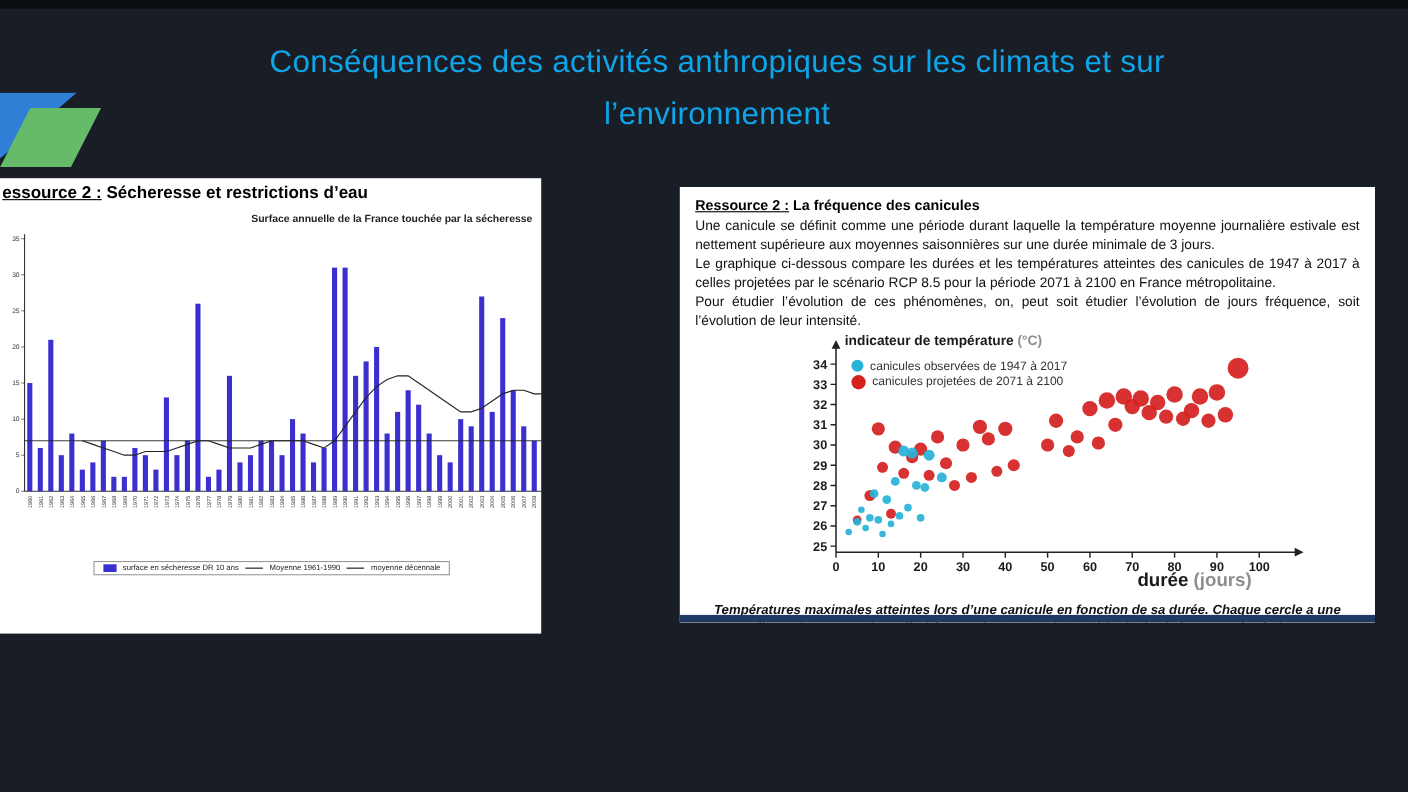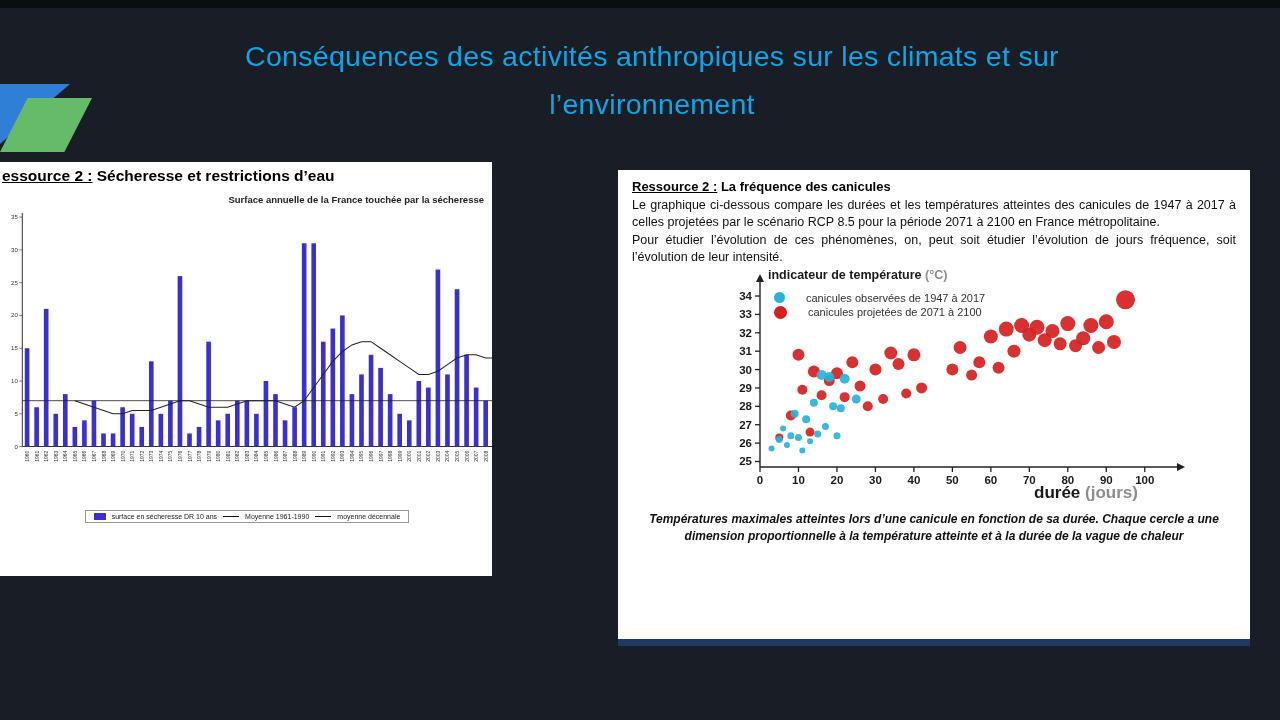--- a/index.html
+++ b/index.html
@@ -22,30 +22,30 @@
   .res-body{font-size:14.5px;line-height:1.28;white-space:nowrap;color:#111}
   .bar-title{font-size:9.5px;font-weight:bold;text-align:right;margin:9px 8px 2px 0;color:#222}
   svg.bar{display:block;width:552px;height:302px}
   .bar-legend{display:flex;justify-content:center;margin-top:1px}
   .bar-legend .box{display:inline-flex;align-items:center;gap:6px;border:1px solid #999;padding:2px 8px;background:#fff}
   .sw{display:inline-block}
   .bar-sw{width:12px;height:7px;background:#3b2fd0}
   .line-sw{width:16px;height:0;border-top:1.5px solid #111}
   .leg-t{font-size:7px;color:#222;white-space:nowrap}
   
-  .panel.right{left:618px;top:170px;width:632px;height:476px;padding:9px 14px 0;overflow:hidden}
+  .panel.right{left:618px;top:170px;width:632px;height:396px;padding:9px 14px 0;overflow:hidden}
   .res-heading2{font-size:13px;font-weight:bold;margin-bottom:3px;color:#000}
   .res-heading2 .u{text-decoration:underline}
   .panel.right p{margin:0;font-size:12.5px;line-height:1.38;color:#111;text-align:justify}
   .scatter-wrap{position:relative;width:476px;height:234px;margin:5px 0 0 84px}
   .scatter-wrap svg{position:absolute;left:0;top:0;width:476px;height:234px}
   .axis-title{position:absolute;top:-3px;left:52px;font-size:12.5px;font-weight:bold;color:#1a1a1a;white-space:nowrap}
   .unit{color:#8d8d8d}
   .scatter-legend{position:absolute;top:21px;left:58px;font-size:11px;color:#333}
-  .leg-row{display:flex;gap:21px;margin-bottom:2px;white-space:nowrap}
+  .leg-row{display:flex;gap:6px;margin-bottom:2px;white-space:nowrap}
   .dot{border-radius:50%;display:inline-block}
   .dot.obs{width:11px;height:11px;background:#27b3d8}
   .dot.proj{width:13px;height:13px;background:#d4201f}
   .x-label{position:absolute;top:212px;left:318px;font-size:17px;font-weight:bold;color:#1a1a1a;white-space:nowrap}
   .caption{font-style:italic;font-weight:600;font-size:12px;text-align:center;margin:6px 10px 0;line-height:1.4;color:#111}
   .navy-strip{position:absolute;left:0;right:0;bottom:0;height:7px;background:#1f3864}
 </style>
 </head>
 <body>
 
@@ -207,20 +207,21 @@
       <span class="sw line-sw"></span>
       <span class="leg-t">moyenne décennale</span>
     </span>
   </div>
 </div>
 
 <div class="panel right">
   <div class="res-heading2">
     <span class="u">Ressource 2 :</span><span> La fréquence des canicules</span>
   </div>
+  <p>Une canicule se définit comme une période durant laquelle la température moyenne journalière estivale est nettement supérieure aux moyennes saisonnières sur une durée minimale de 3 jours.</p>
   <p>Le graphique ci-dessous compare les durées et les températures atteintes des canicules de 1947 à 2017 à celles  projetées par  le scénario RCP 8.5 pour la période 2071 à 2100 en France métropolitaine.</p>
   <p>Pour étudier  l’évolution de ces phénomènes, on, peut soit étudier l’évolution de jours fréquence, soit l’évolution de leur intensité.</p>
 
   <div class="scatter-wrap">
     <svg viewBox="0 0 476 234">
         <line x1="44" y1="10" x2="44" y2="196" stroke="#222" stroke-width="1.4"></line>
         <line x1="44" y1="196" x2="462" y2="196" stroke="#222" stroke-width="1.4"></line>
         <polygon points="40,11 48,11 44,3" fill="#222"></polygon>
         <polygon points="461,192 461,200 469,196" fill="#222"></polygon>
         <line x1="39" y1="190.48484848484847" x2="44" y2="190.48484848484847" stroke="#222" stroke-width="1.3"></line>

